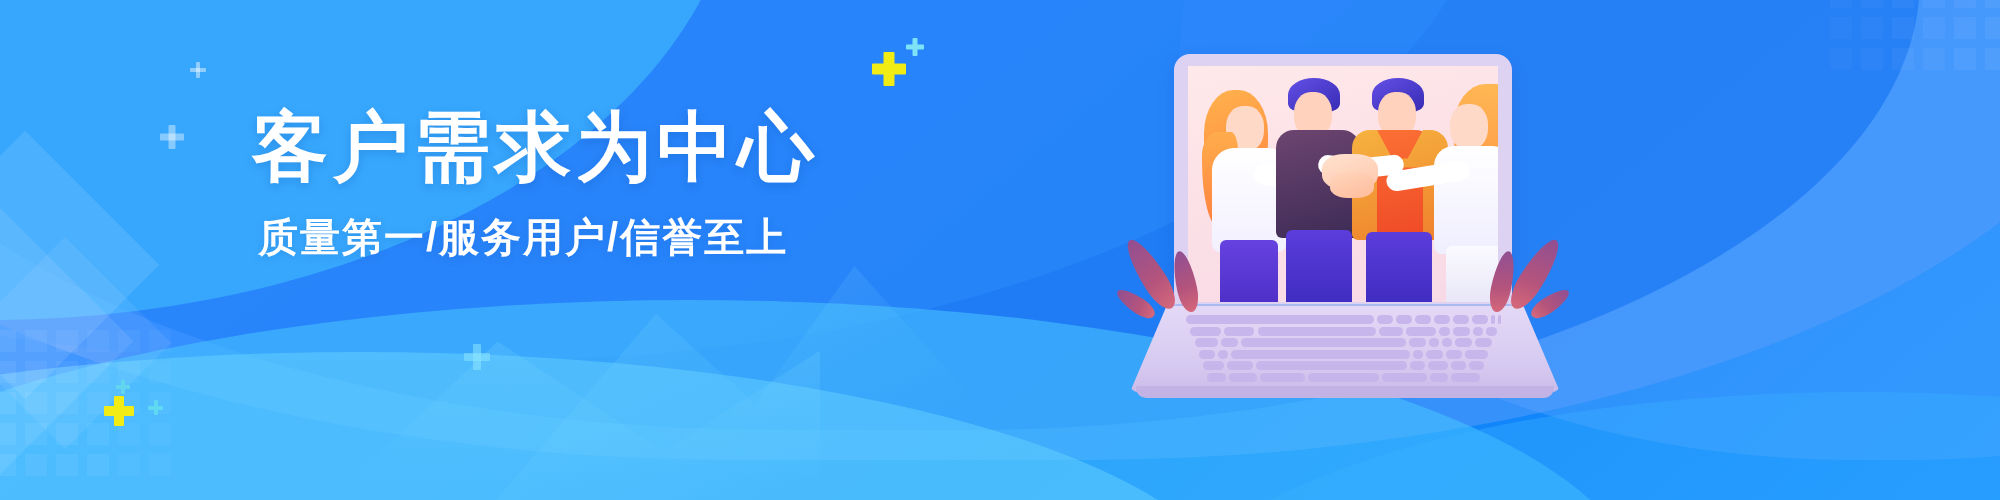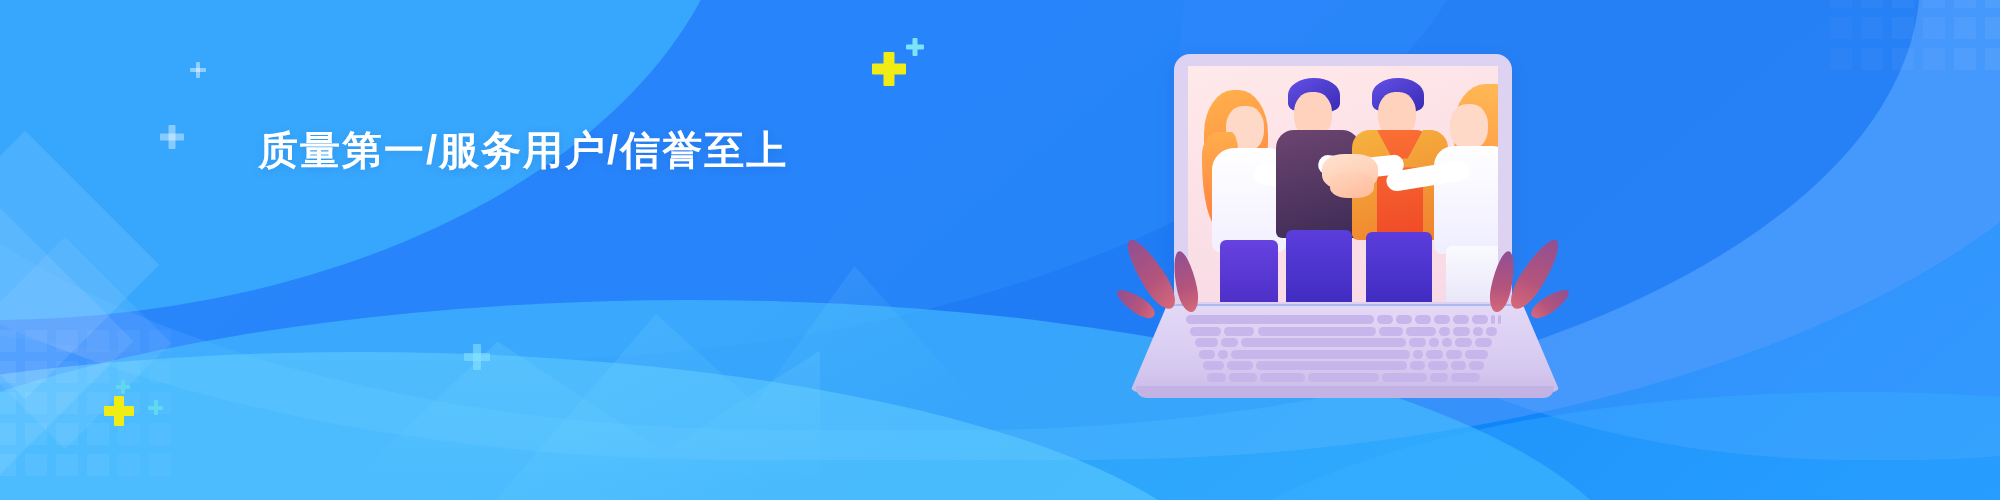--- a/index.html
+++ b/index.html
@@ -304,20 +304,21 @@
       <div class="plus" style="left: 906px; top: 38px; width: 18px; height: 18px; color: rgb(127, 227, 247); --t: 5px;"></div>
       <div class="plus" style="left: 104px; top: 396px; width: 30px; height: 30px; color: rgb(242, 236, 21); --t: 10px;"></div>
       <div class="plus" style="left: 148px; top: 400px; width: 15px; height: 15px; color: rgb(95, 216, 242); --t: 4px;"></div>
       <div class="plus" style="left: 116px; top: 380px; width: 14px; height: 14px; color: rgb(98, 214, 239); --t: 4px;"></div>
       <div class="plus" style="left: 190px; top: 62px; width: 16px; height: 16px; color: rgba(255, 255, 255, 0.45); --t: 4px;"></div>
       <div class="plus" style="left: 160px; top: 125px; width: 24px; height: 24px; color: rgba(255, 255, 255, 0.4); --t: 7px;"></div>
       <div class="plus" style="left: 464px; top: 344px; width: 26px; height: 26px; color: rgba(140, 230, 255, 0.55); --t: 8px;"></div>
     </div>
 
   <div class="text-block">
+    <h1 class="headline">客户需求为中心</h1>
     <p class="subline">质量第一/服务用户/信誉至上</p>
   </div>
 
   <div class="illus">
 
     <div class="laptop-lid">
       <div class="laptop-screen">
 
         <div class="person" style="left:6px; top:22px; width:104px; height:218px;">
           <div class="hair" style="left:10px; top:2px; width:64px; height:128px; background:linear-gradient(160deg,#ffb24d,#ff7a3c); border-radius:46% 46% 40% 40% / 34% 34% 60% 60%;"></div>

